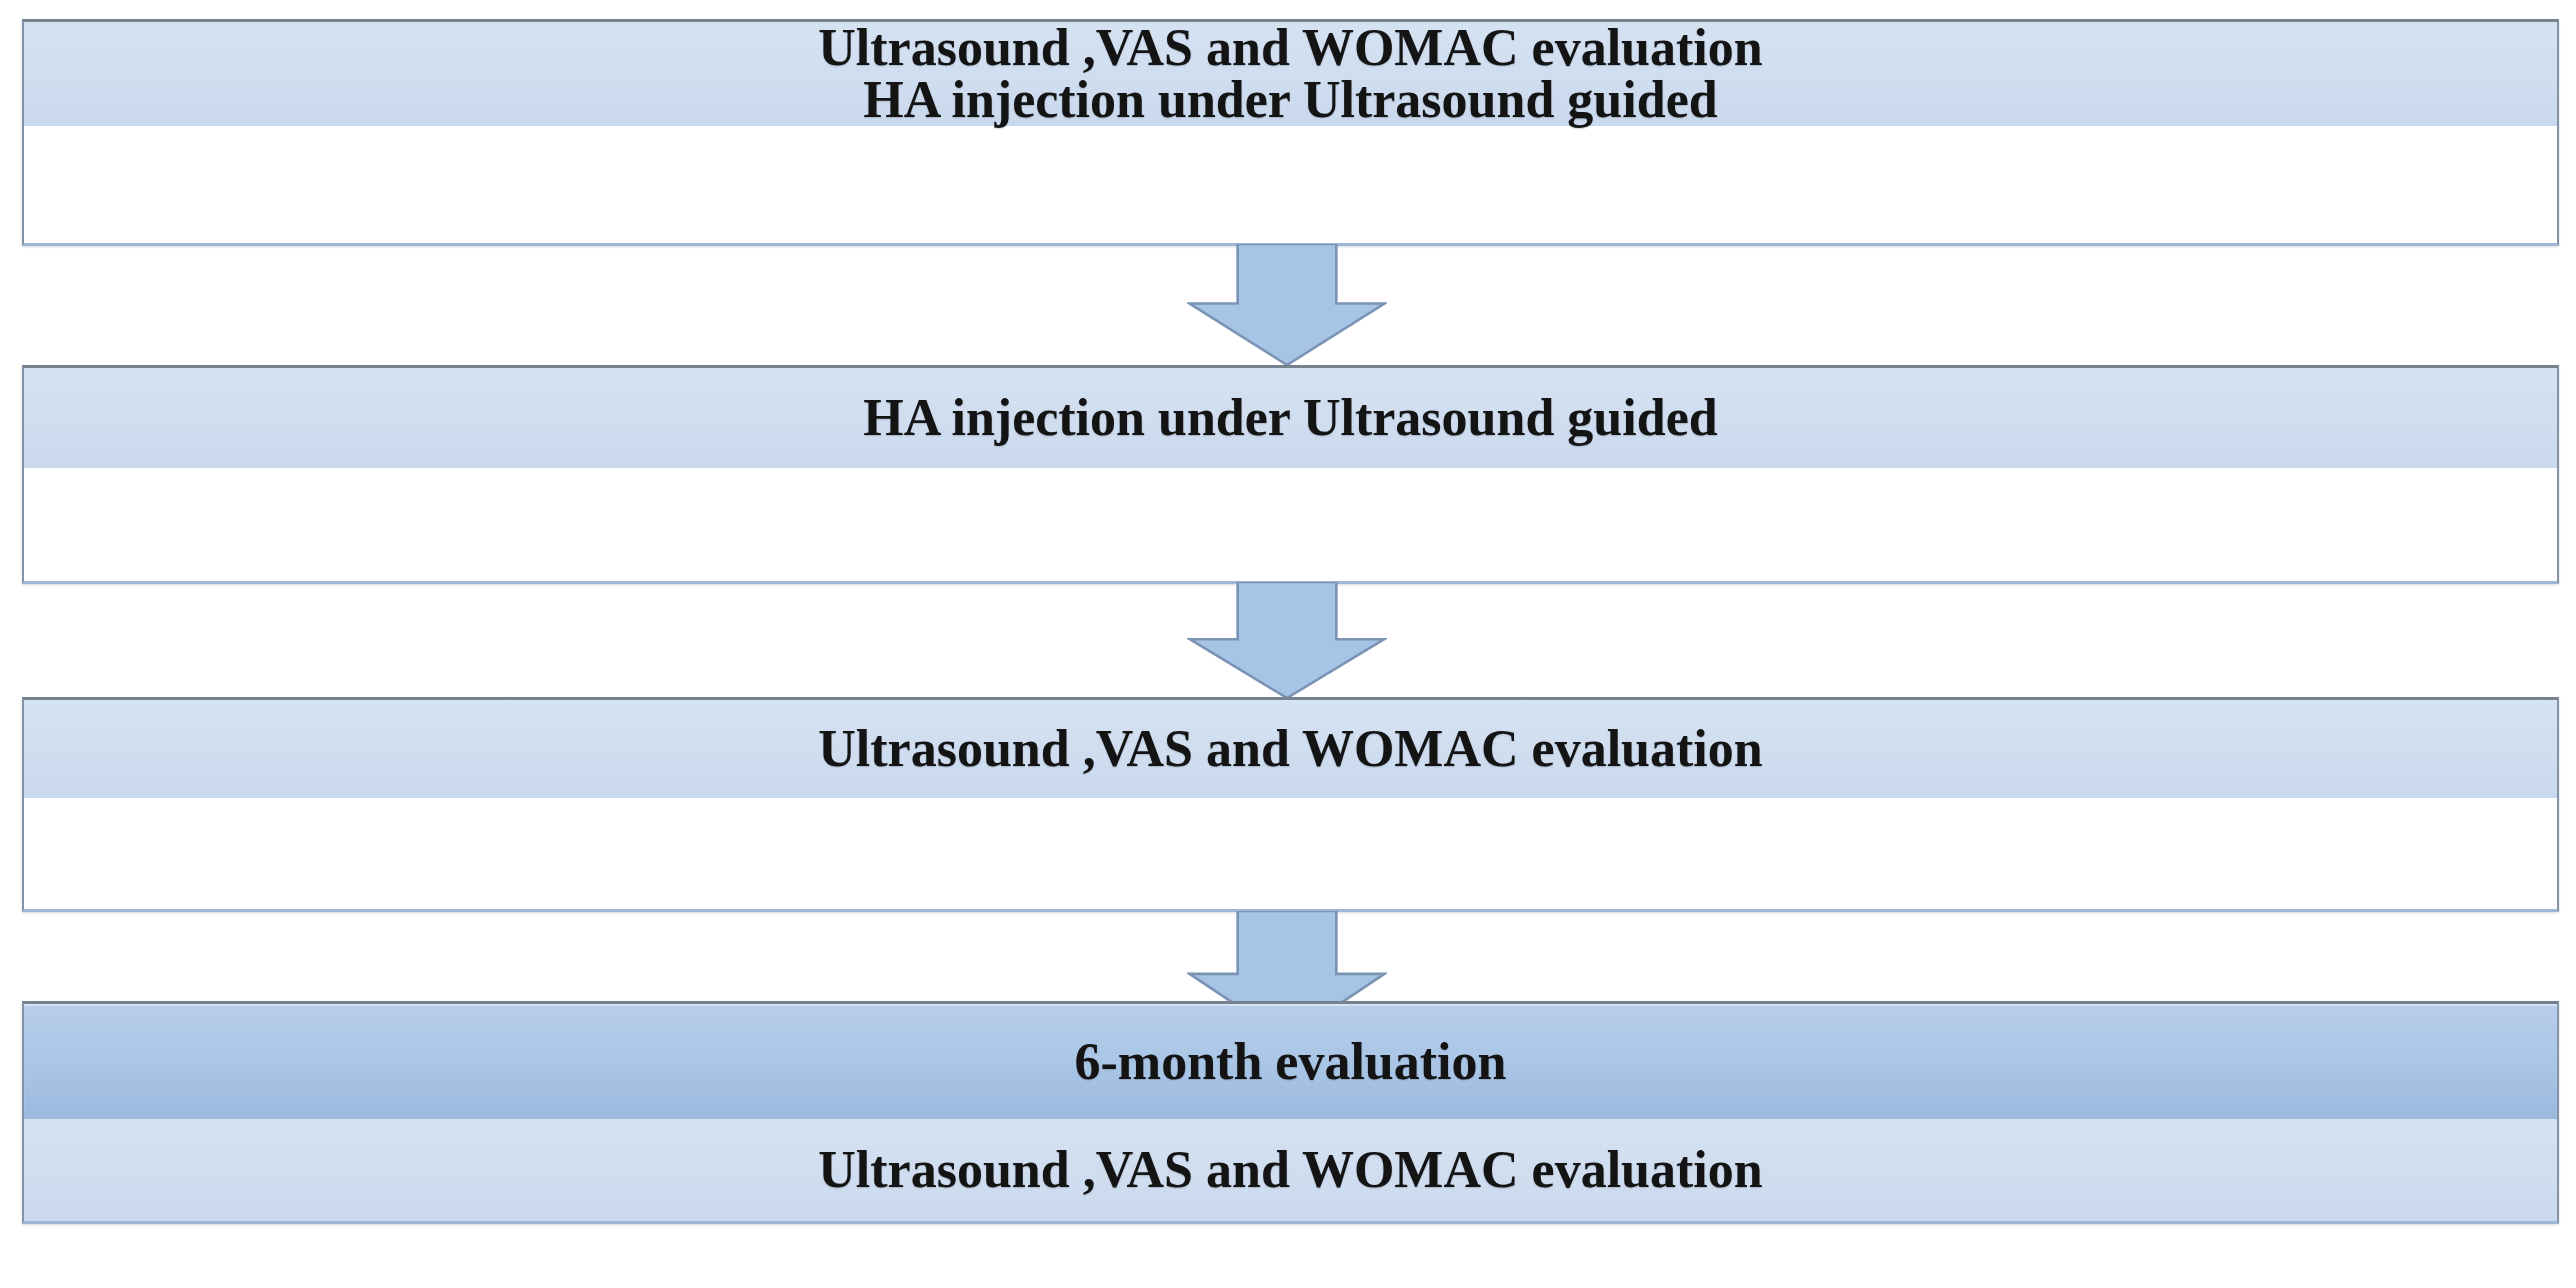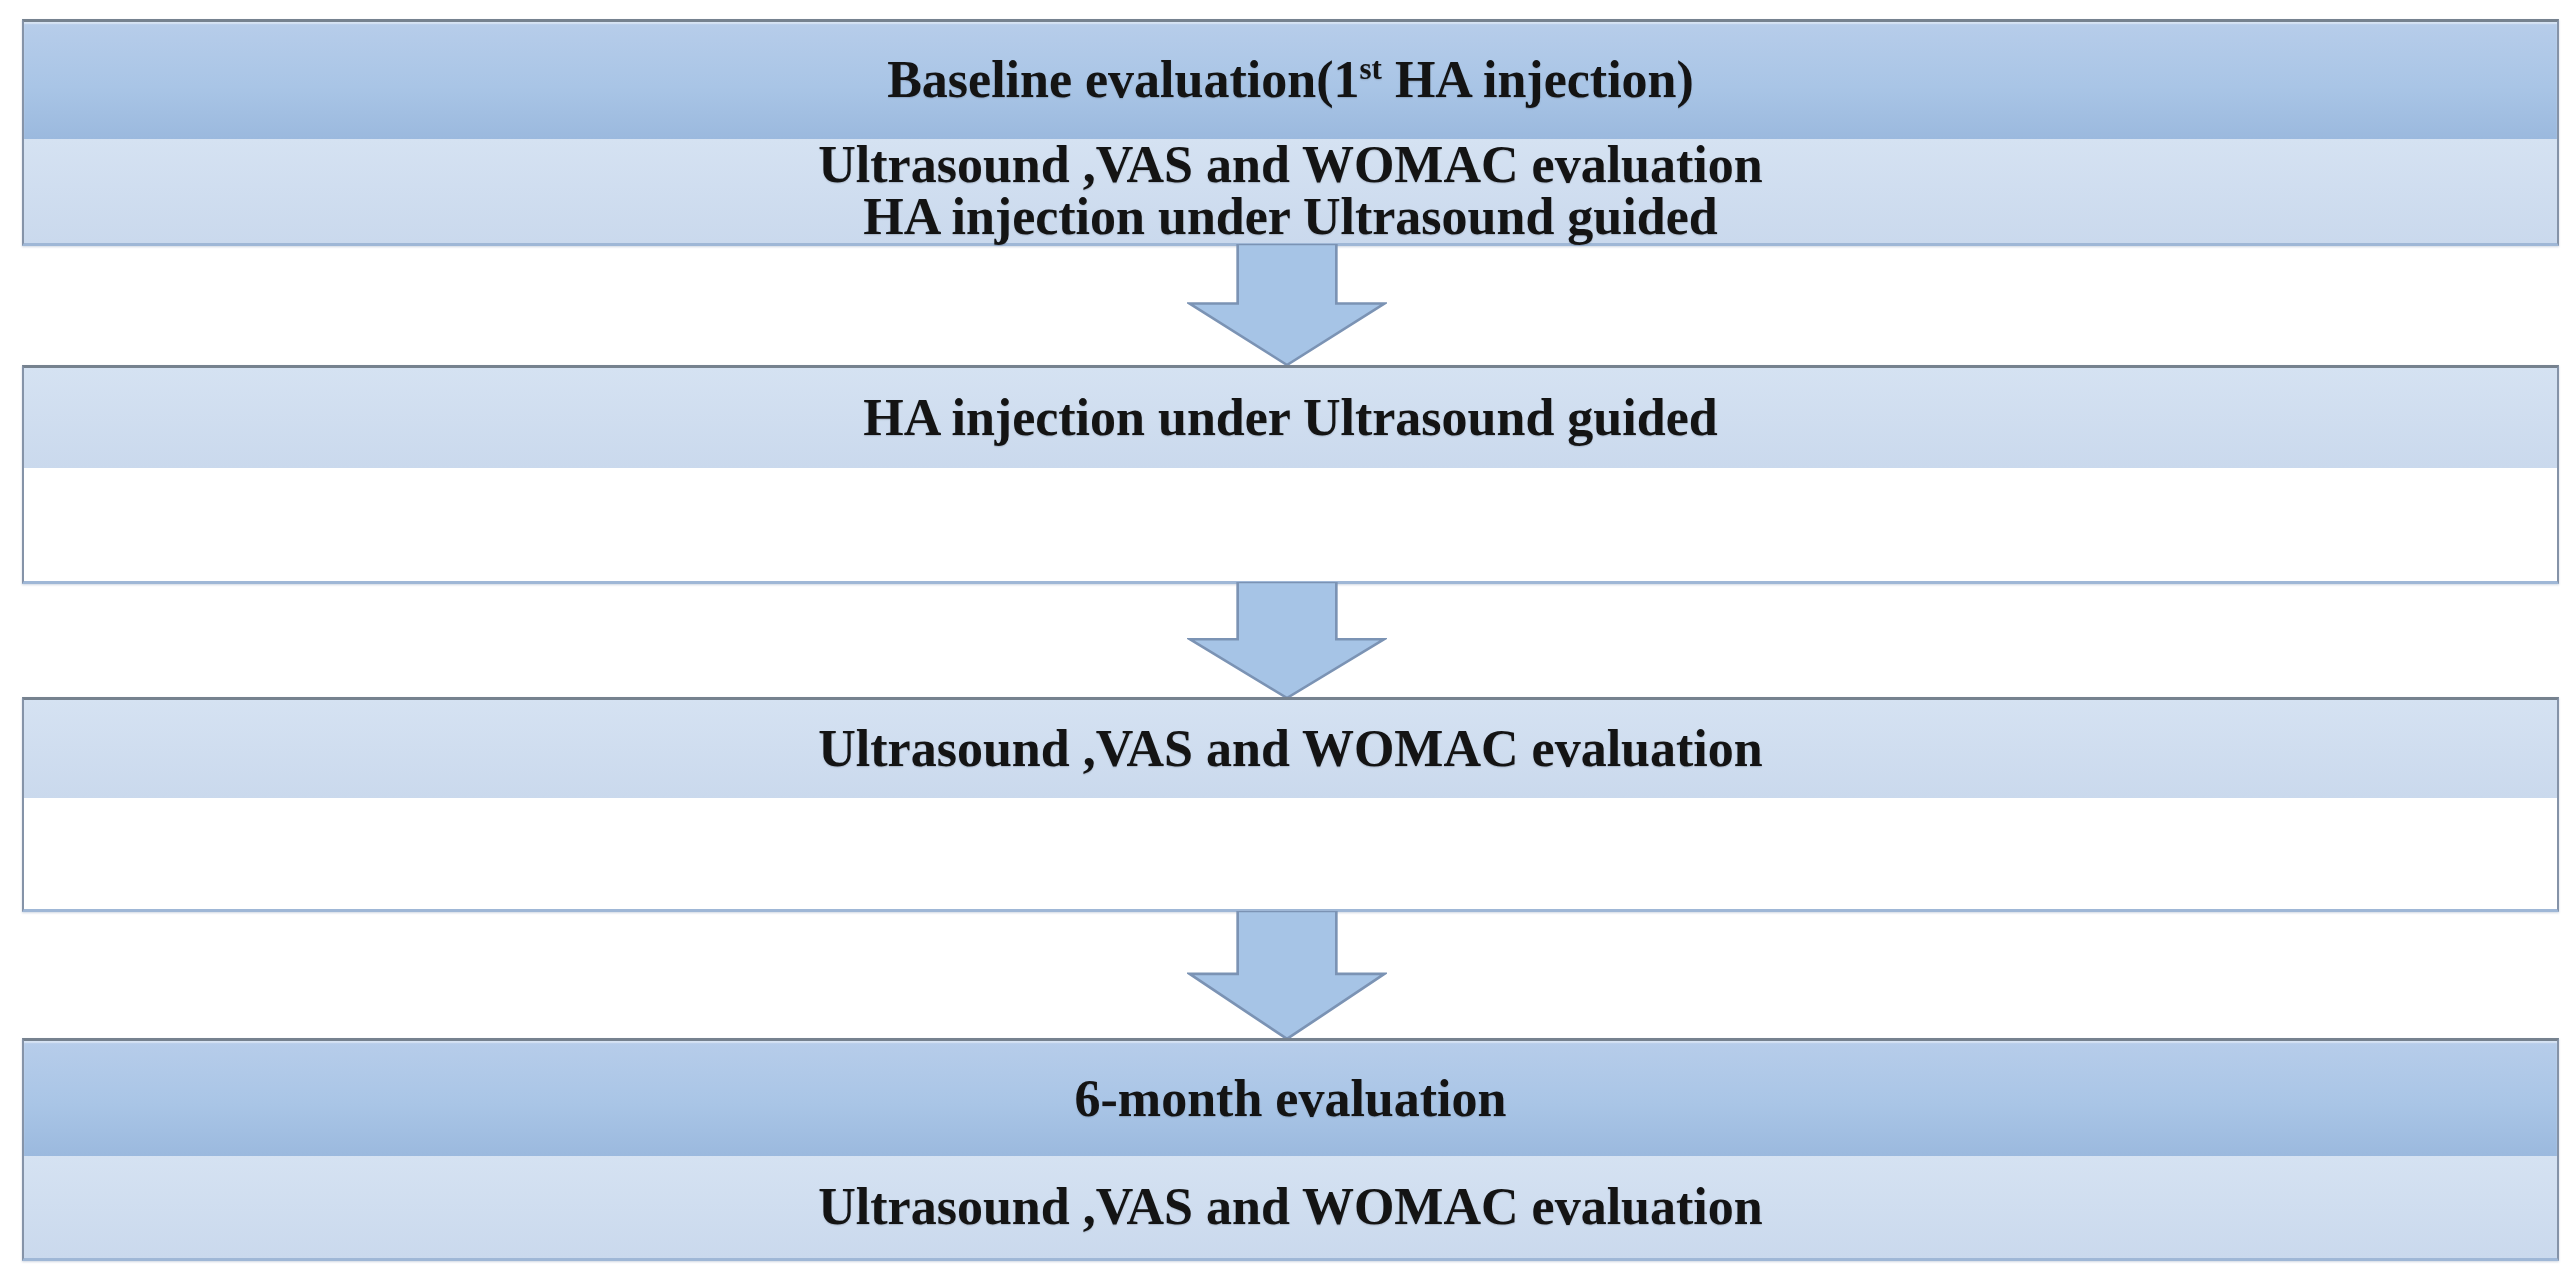--- a/index.html
+++ b/index.html
@@ -10,21 +10,21 @@
     position:absolute;left:22px;width:2537px;box-sizing:border-box;
     display:flex;flex-direction:column;
     border:2px solid var(--outline);
     border-top:3.3px solid var(--outline-top);
     border-bottom:3.3px solid var(--block-bottom-edge);
     box-shadow:0 1.3px 2px rgba(120,140,170,0.35);
   }
   #b1{top:18.7px;height:227px;}
   #b2{top:365px;height:219px;}
   #b3{top:697px;height:215px;}
-  #b4{top:1038px;height:223px;}
+  #b4{top:1001px;height:223px;}
 
   .hdr{
     height:53%;display:flex;align-items:center;justify-content:center;
     background:linear-gradient(180deg,var(--header-top) 0%,var(--header-mid) 55%,var(--header-bottom) 100%);
     box-shadow:inset 0 2px 1.3px rgba(255,255,255,0.45);
   }
   .sub{
     height:47%;display:flex;align-items:stretch;
     background:linear-gradient(180deg,var(--sub-top) 0%,var(--sub-bottom) 100%);
     flex-direction:column;
@@ -42,23 +42,20 @@
   #a1{left:1187px;top:244px;height:123px;}
   #a2{left:1187px;top:582px;height:118px;}
   #a3{left:1187px;top:911px;height:130px;}
 </style>
 </head>
 <body>
 
 <div class="canvas">
 
   <section class="block" id="b1">
-    <div class="hdr">
-      <span class="title"><span class="t-pre">Baseline evaluation(1</span><span class="t-sup">st</span><span class="t-pre"> HA injection)</span></span>
-    </div>
     <div class="sub">
       <div class="cell">
         <span class="detail">Ultrasound ,VAS and WOMAC evaluation</span>
       </div>
       <div class="cell">
         <span class="detail">HA injection under Ultrasound guided</span>
       </div>
     </div>
   </section>
 

